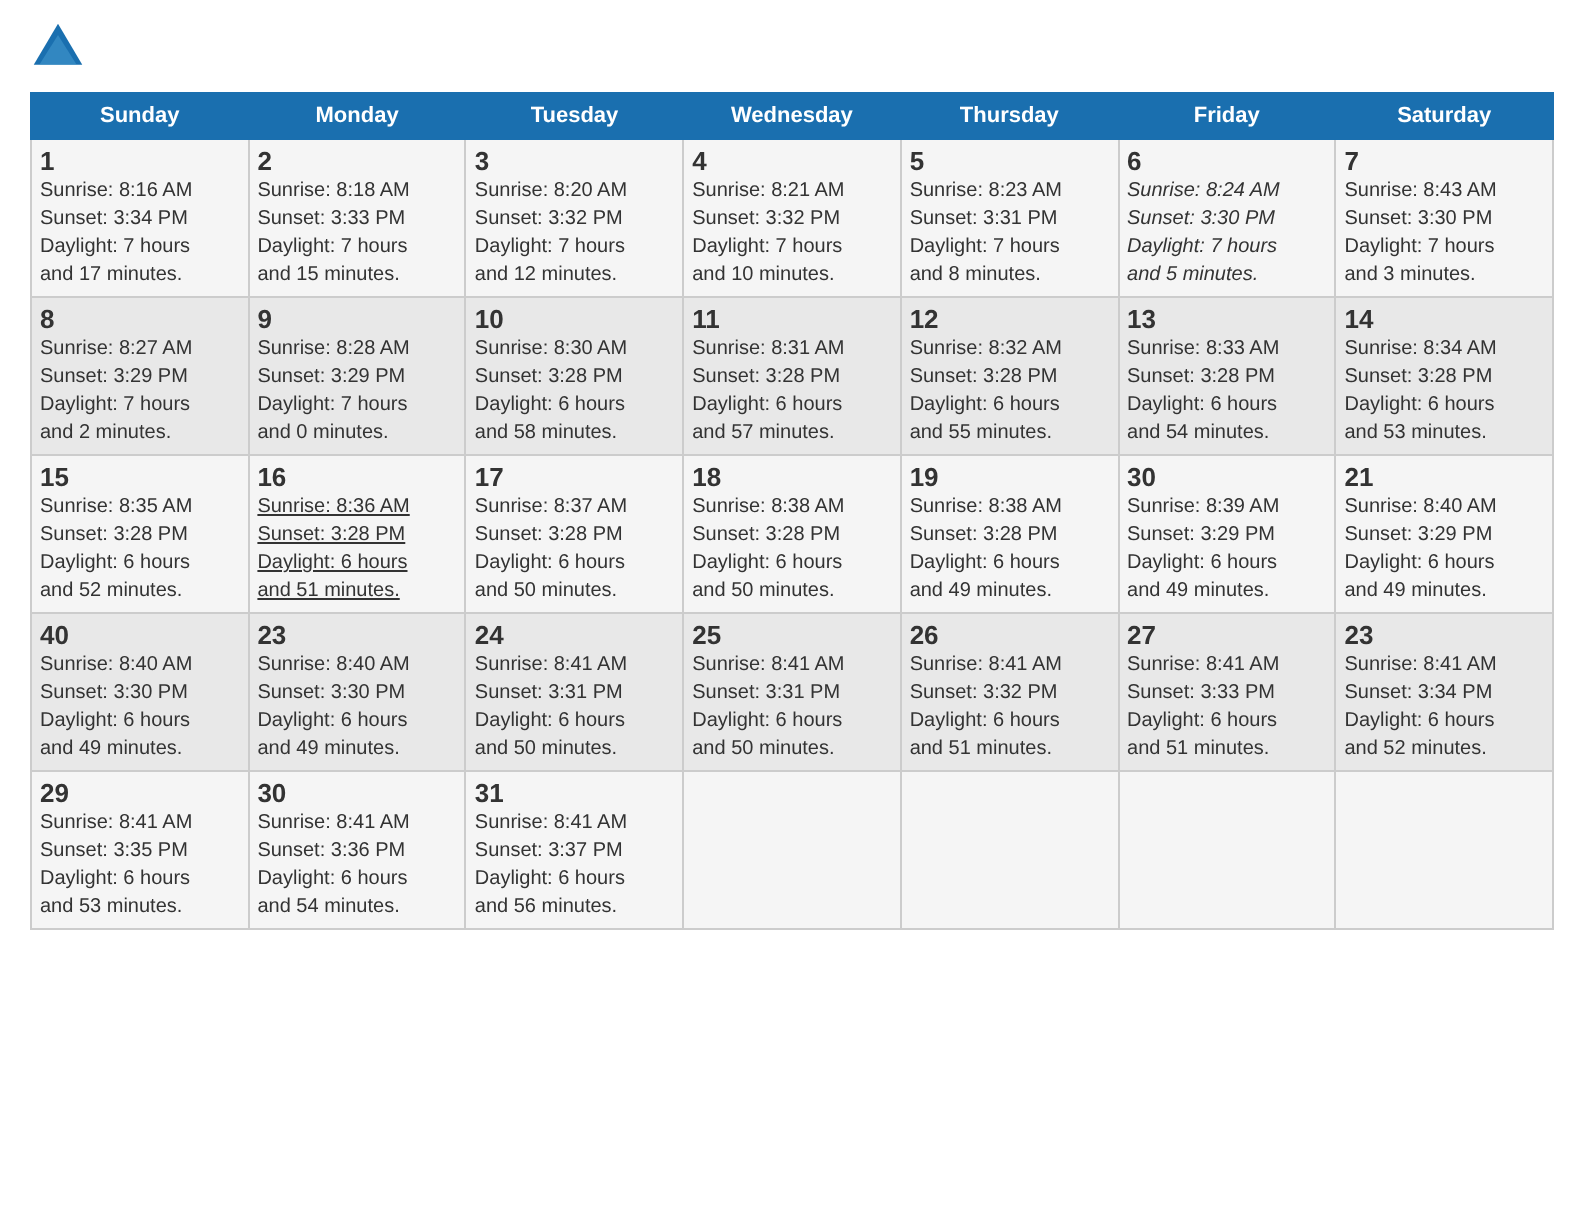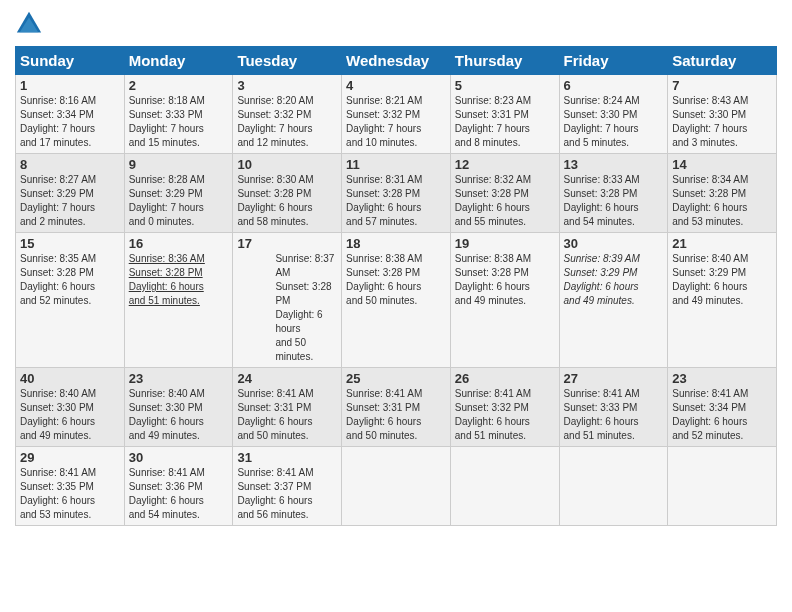--- a/index.html
+++ b/index.html
@@ -49,24 +49,24 @@
       color: #555;
     }
     table {
       width: 100%;
       border-collapse: collapse;
       table-layout: fixed;
     }
     thead tr th {
       background-color: #1a6faf;
       color: #fff;
-      font-size: 15px;
+      font-size: 11px;
       font-weight: bold;
-      padding: 5px 4px;
-      text-align: left;
+      padding: 5px 16px;
+      text-align: center;
       border: 1px solid #1a6faf;
     }
     tbody tr td {
       border: 1px solid #ccc;
       vertical-align: top;
       padding: 3px 4px;
       font-size: 9.5px;
       color: #333;
       height: 78px;
     }
@@ -153,21 +153,21 @@
           </td>
           <td>
             <span class="day-num">5</span>
             <div class="cell-info" style="white-space: pre-line;">Sunrise: 8:23 AM
 Sunset: 3:31 PM
 Daylight: 7 hours
 and 8 minutes.</div>
           </td>
           <td>
             <span class="day-num">6</span>
-            <div class="cell-info" style="white-space: pre-line;">Sunrise: 8:24 AM
+            <div class="cell-info" style="white-space: pre-line; font-style: italic;">Sunrise: 8:24 AM
 Sunset: 3:30 PM
 Daylight: 7 hours
 and 5 minutes.</div>
           </td>
           <td>
             <span class="day-num">7</span>
             <div class="cell-info" style="white-space: pre-line;">Sunrise: 8:43 AM
 Sunset: 3:30 PM
 Daylight: 7 hours
 and 3 minutes.</div>
@@ -234,42 +234,42 @@
           </td>
           <td>
             <span class="day-num">16</span>
             <div class="cell-info" style="white-space: pre-line; text-decoration: underline;">Sunrise: 8:36 AM
 Sunset: 3:28 PM
 Daylight: 6 hours
 and 51 minutes.</div>
           </td>
           <td>
             <span class="day-num">17</span>
-            <div class="cell-info" style="white-space: pre-line; margin-left: 38px;">Sunrise: 8:37 AM
+            <div class="cell-info" style="white-space: pre-line;">Sunrise: 8:37 AM
 Sunset: 3:28 PM
 Daylight: 6 hours
 and 50 minutes.</div>
           </td>
           <td>
             <span class="day-num">18</span>
             <div class="cell-info" style="white-space: pre-line;">Sunrise: 8:38 AM
 Sunset: 3:28 PM
 Daylight: 6 hours
 and 50 minutes.</div>
           </td>
           <td>
             <span class="day-num">19</span>
             <div class="cell-info" style="white-space: pre-line;">Sunrise: 8:38 AM
 Sunset: 3:28 PM
 Daylight: 6 hours
 and 49 minutes.</div>
           </td>
           <td>
             <span class="day-num">30</span>
-            <div class="cell-info" style="white-space: pre-line; font-style: italic;">Sunrise: 8:39 AM
+            <div class="cell-info" style="white-space: pre-line;">Sunrise: 8:39 AM
 Sunset: 3:29 PM
 Daylight: 6 hours
 and 49 minutes.</div>
           </td>
           <td>
             <span class="day-num">21</span>
             <div class="cell-info" style="white-space: pre-line;">Sunrise: 8:40 AM
 Sunset: 3:29 PM
 Daylight: 6 hours
 and 49 minutes.</div>

